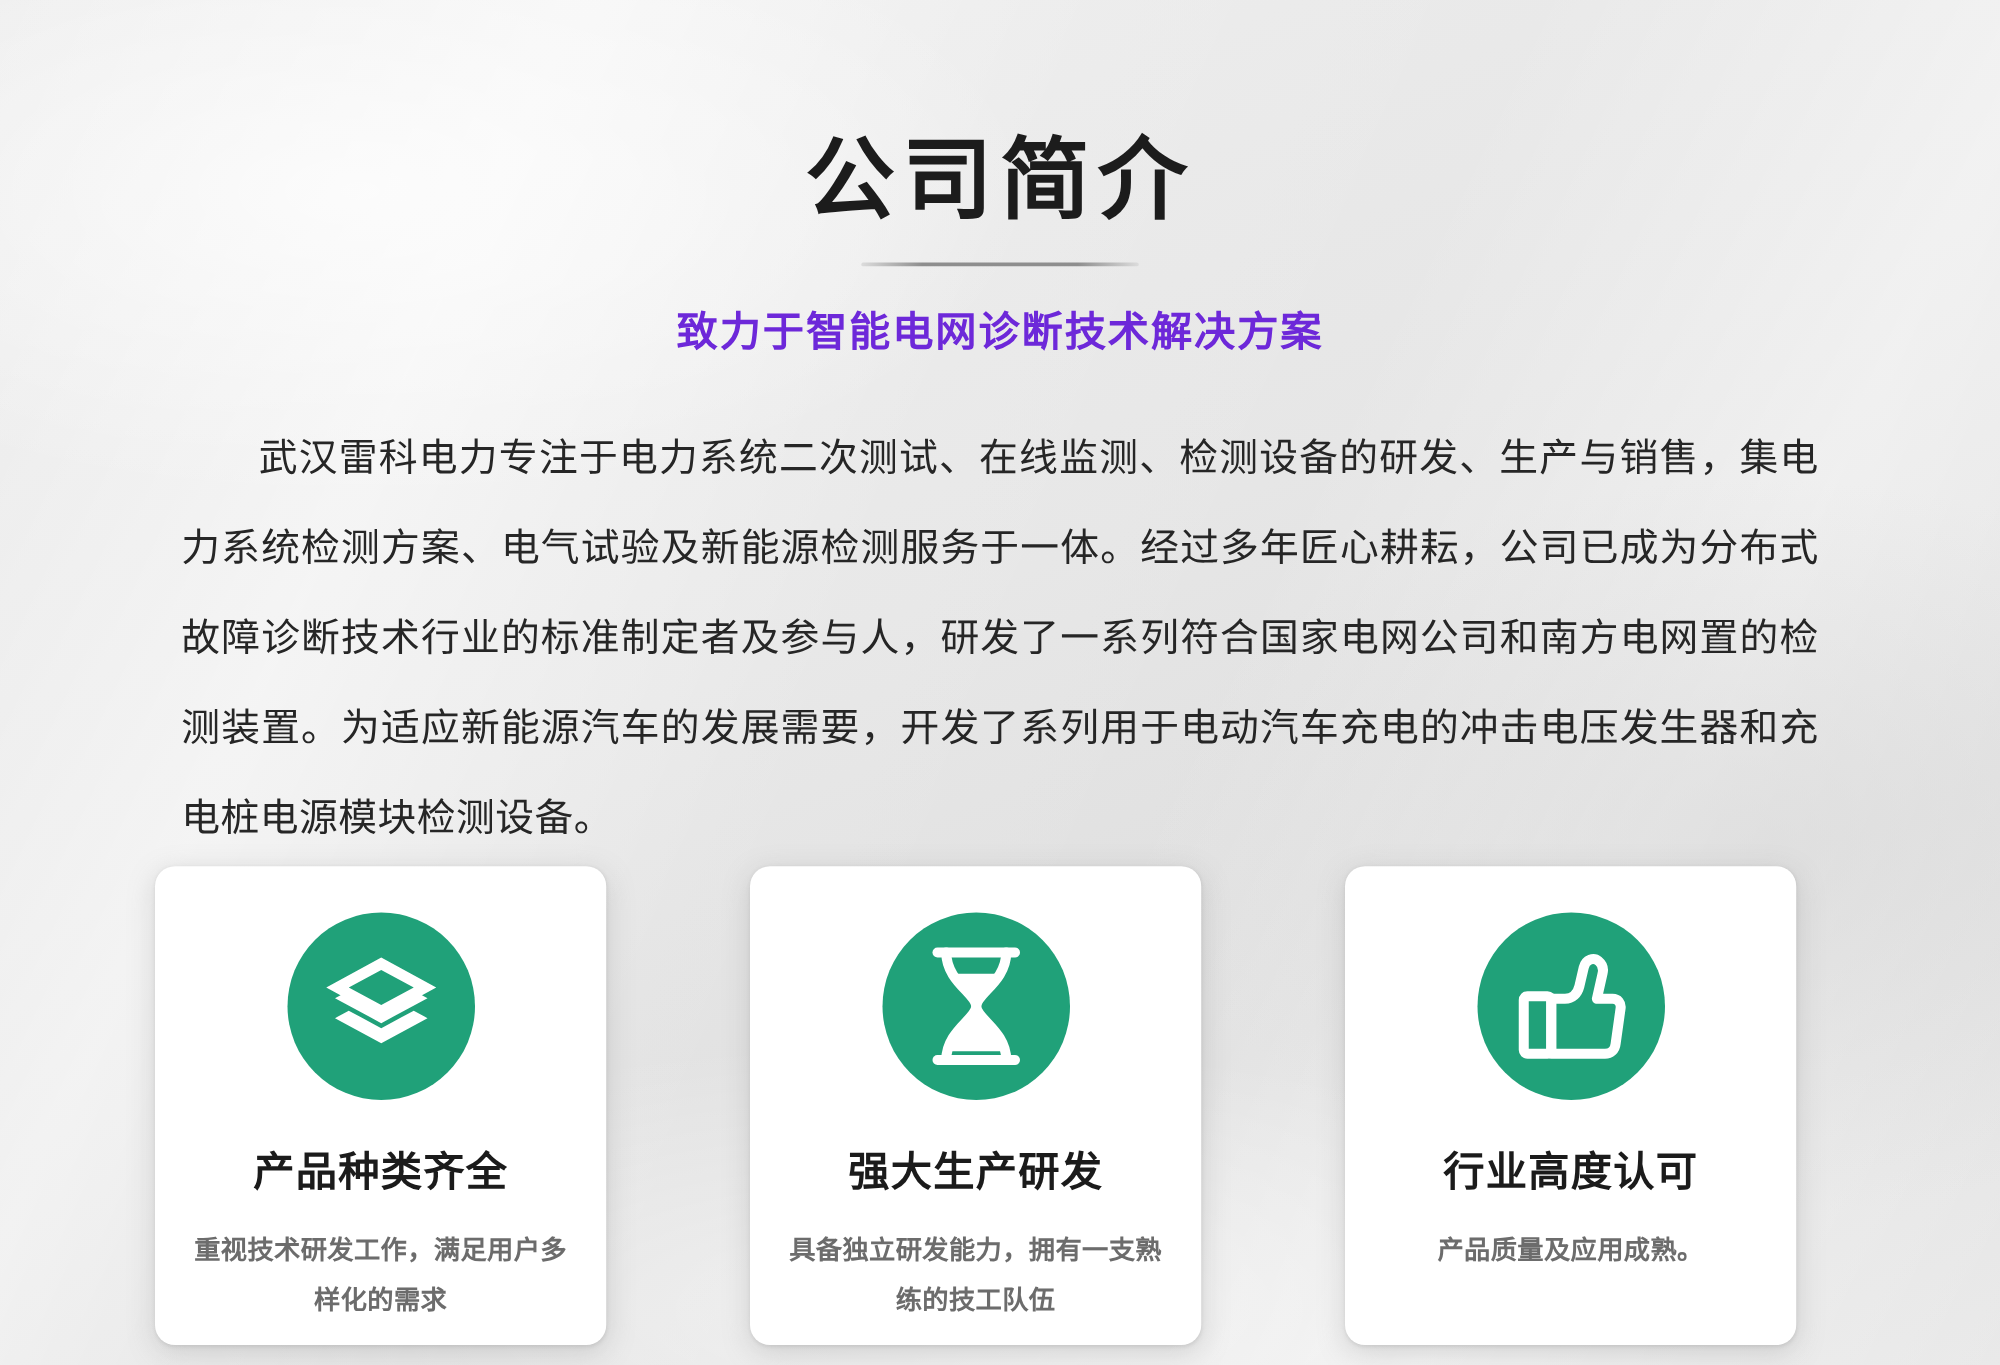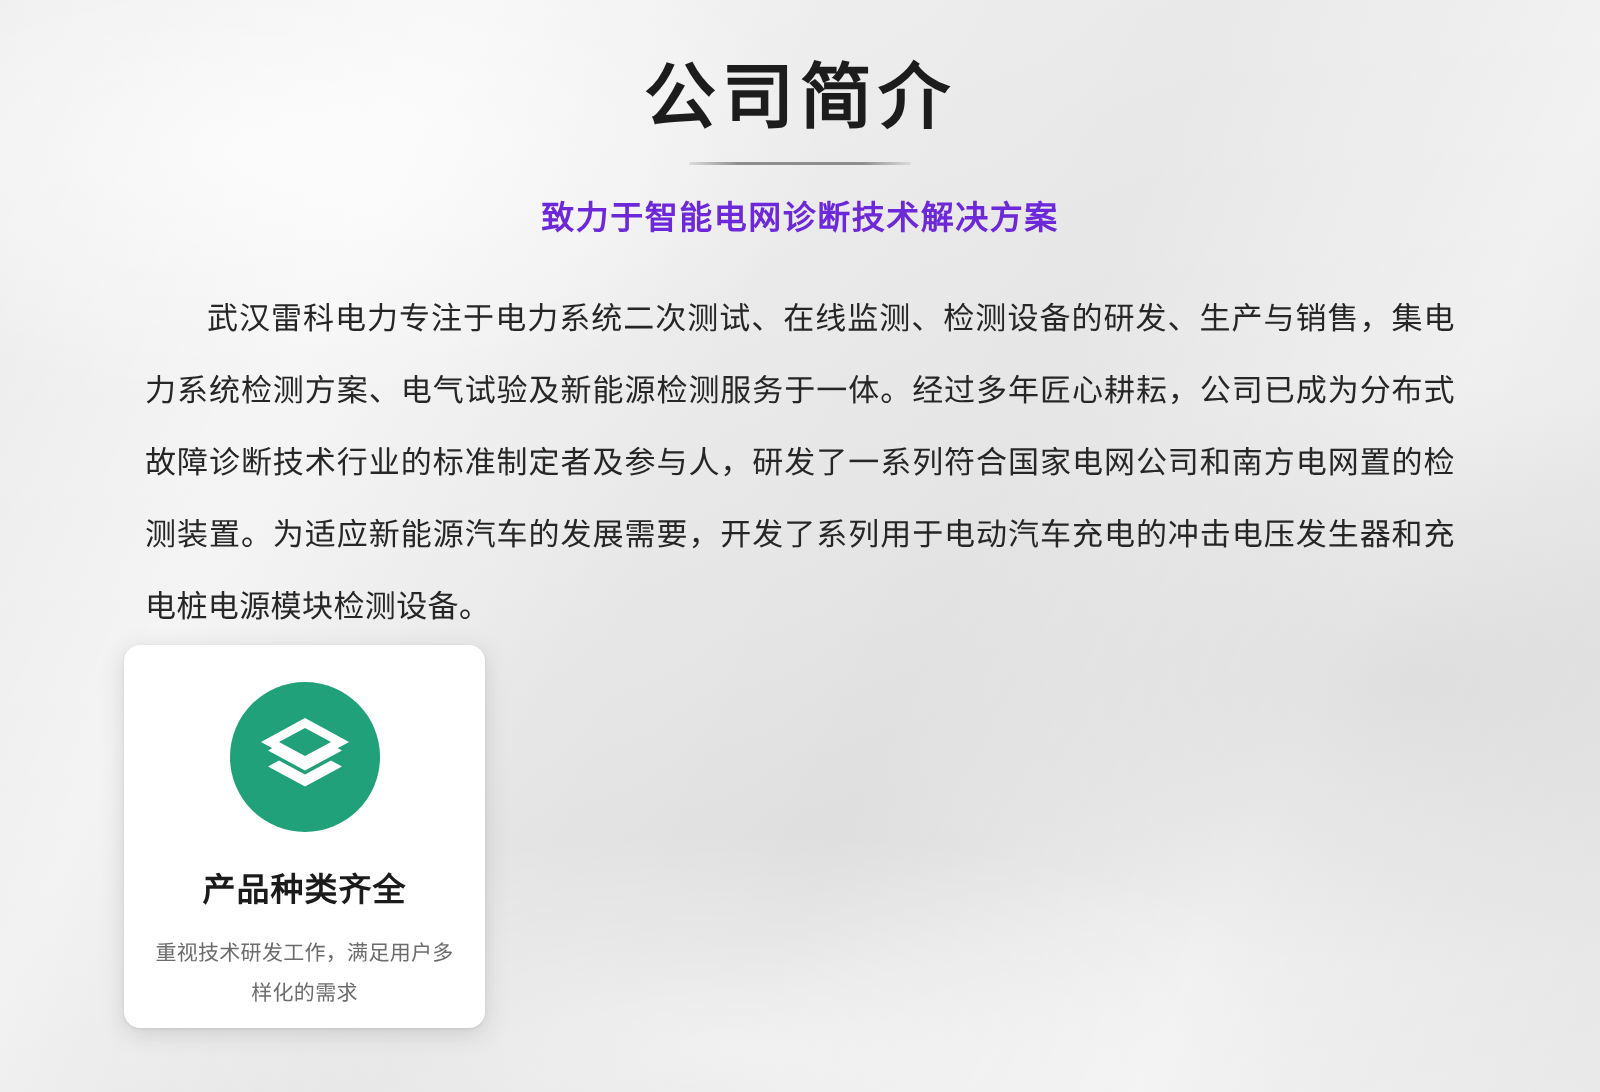--- a/index.html
+++ b/index.html
@@ -30,21 +30,21 @@
   .bg-soft {
     position:absolute; inset:0; z-index:0;
     background:
       radial-gradient(ellipse 780px 360px at 18% 14%, rgba(255,255,255,0.70), rgba(255,255,255,0) 70%),
       radial-gradient(ellipse 700px 420px at 88% 62%, rgba(214,214,214,0.55), rgba(255,255,255,0) 70%),
       radial-gradient(ellipse 900px 300px at 46% 96%, rgba(255,255,255,0.55), rgba(255,255,255,0) 72%);
   }
   .page { position:relative; z-index:1; width:1600px; height:1092px; }
 
   
-  .header { text-align:center; padding-top:60px; }
+  .header { text-align:center; padding-top:60px;margin-top:48px; }
   .main-title {
     font-size:72px;
     font-weight:700;
     letter-spacing:6px;
     color:#1c1c1c;
     line-height:1.05;
   }
   .divider {
     width:222px; height:3px;
     margin:26px auto 0;
@@ -109,20 +109,21 @@
     line-height:1.1;
   }
   .card-desc {
     margin-top:25px;
     font-size:21px;
     line-height:40px;
     color:#6c6c6c;
     text-align:center;
     width:300px;
     letter-spacing:0.3px;
+    font-weight:bold;
   }
 </style>
 </head>
 <body>
 
 <div class="bg"></div>
 <div class="bg-soft"></div>
 
 <div class="page">
 
@@ -143,16 +144,44 @@
             <path d="M46 2 L90 26 L46 50 L2 26 Z M46 12 L20 26 L46 40 L72 26 Z"></path>
             <path d="M46 42.5 L20 28.5 L9 34.5 L46 54.5 L83 34.5 L72 28.5 Z"></path>
             <path d="M46 58.5 L20 44.5 L9 50.5 L46 70.5 L83 50.5 L72 44.5 Z"></path>
           </g>
         </svg>
       </div>
       <div class="card-title">产品种类齐全</div>
       <div class="card-desc">重视技术研发工作，满足用户多样化的需求</div>
     </div>
 
+    <div class="card">
+      <div class="icon-circle">
+        <svg width="78" height="96" viewBox="0 0 78 96" aria-hidden="true">
+          <g fill="none" stroke="#ffffff" stroke-width="8" stroke-linejoin="round" stroke-linecap="round">
+            <line x1="8" y1="5" x2="70" y2="5"></line>
+            <line x1="8" y1="91" x2="70" y2="91"></line>
+            <path d="M15 5 C15 28, 39 38, 39 48 C39 58, 15 68, 15 91"></path>
+            <path d="M63 5 C63 28, 39 38, 39 48 C39 58, 63 68, 63 91"></path>
+          </g>
+          <path d="M19.5 22 C24 34, 33 40, 39 44 C45 40, 54 34, 58.5 22 Z" fill="#ffffff"></path>
+          <path d="M39 56 C33 61, 22 70, 18.5 84 L59.5 84 C56 70, 45 61, 39 56 Z" fill="#ffffff"></path>
+        </svg>
+      </div>
+      <div class="card-title">强大生产研发</div>
+      <div class="card-desc">具备独立研发能力，拥有一支熟练的技工队伍</div>
+    </div>
 
+    <div class="card">
+      <div class="icon-circle">
+        <svg width="92" height="92" viewBox="0 0 92 92" aria-hidden="true">
+          <g fill="none" stroke="#ffffff" stroke-width="8" stroke-linejoin="round" stroke-linecap="round">
+            <rect x="8" y="38" width="22" height="46" rx="3"></rect>
+            <path d="M30 40 L41 40 C47 40 51 36 52.5 30 L56 15 C57.5 8.5 64 6.5 68 10 C71 12.5 72 16 71 20 L66.5 40 L79 40 C83.5 40 86 43.5 85.5 47.5 L81.5 76 C81 81 77.5 84 73 84 L30 84 Z"></path>
+          </g>
+        </svg>
+      </div>
+      <div class="card-title">行业高度认可</div>
+      <div class="card-desc">产品质量及应用成熟。</div>
+    </div>
 
   </div>
 </div>
 
 </body></html>

